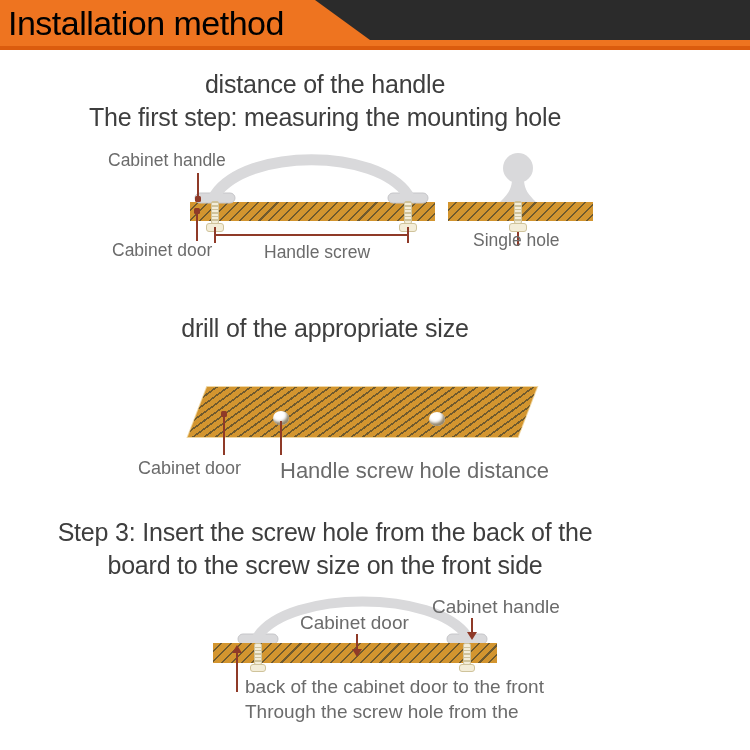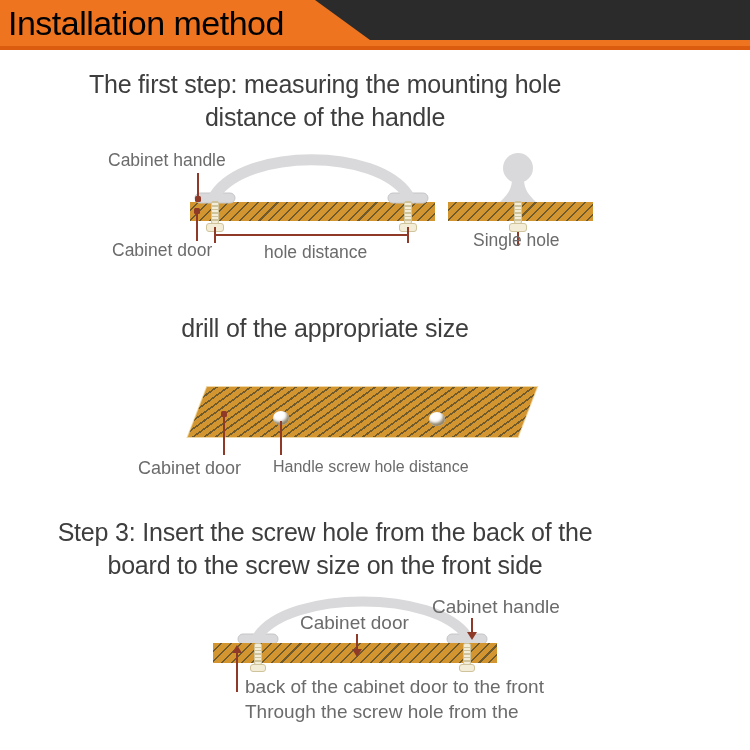--- a/index.html
+++ b/index.html
@@ -48,22 +48,22 @@
 
 <div id="page">
 
   <div class="header">
     <div class="header-dark"></div>
     <div class="header-strip"></div>
     <div class="page-title">Installation method</div>
   </div>
 
   <div class="step-heading" style="top:68px;">
+    <div>distance of the handle</div>
     <div>The first step: measuring the mounting hole</div>
-    <div>distance of the handle</div>
   </div>
 
   <div class="diagram" style="top:140px;height:165px;">
 
     <div class="board" style="left:190px;top:62px;width:245px;height:19px;"></div>
     <div class="board" style="left:448px;top:62px;width:145px;height:19px;"></div>
 
     <svg style="left:185px;top:6px;" width="250" height="58" viewBox="0 0 250 58">
       <rect x="10" y="47" width="40" height="10" rx="5" fill="var(--handle)" stroke="var(--handle-edge)" stroke-width="1"></rect>
       <rect x="203" y="47" width="40" height="10" rx="5" fill="var(--handle)" stroke="var(--handle-edge)" stroke-width="1"></rect>
@@ -87,42 +87,42 @@
     <div class="dot" style="left:195px;top:56px;width:6px;height:6px;"></div>
 
     <div class="dot" style="left:194px;top:68px;width:6px;height:6px;"></div>
     <div class="line" style="left:196px;top:74px;width:2px;height:27px;"></div>
     <div class="lbl" style="left:112px;top:100px;">Cabinet door</div>
 
     <div class="line" style="left:214px;top:87px;width:2px;height:16px;"></div>
     <div class="line" style="left:407px;top:87px;width:2px;height:16px;"></div>
     <div class="line" style="left:215px;top:94px;width:193px;height:2px;"></div>
     <div class="lbl" style="left:264px;top:99px;line-height:26px;">
-      <div>hole distance</div>
+      <div>Handle screw</div>
     </div>
 
     <div class="line" style="left:517px;top:92px;width:2px;height:14px;"></div>
     <div class="lbl" style="left:473px;top:90px;">Single hole</div>
   </div>
 
   <div class="step-heading" style="top:312px;">
     <div>drill of the appropriate size</div>
   </div>
 
   <div class="diagram" style="top:383px;height:100px;">
     <div class="drilled-board"></div>
     <div class="hole" style="left:273px;top:28px;width:16px;height:14px;"></div>
     <div class="hole" style="left:429px;top:29px;width:16px;height:14px;"></div>
 
     <div class="dot" style="left:221px;top:28px;width:6px;height:6px;"></div>
     <div class="line" style="left:223px;top:34px;width:2px;height:38px;"></div>
     <div class="line" style="left:280px;top:38px;width:2px;height:34px;"></div>
 
     <div class="lbl" style="left:138px;top:75px;font-size:18px;">Cabinet door</div>
-    <div class="lbl" style="left:273px;top:75px;font-size:16px;">Handle screw hole distance</div>
+    <div class="lbl" style="left:280px;top:75px;font-size:22px;">Handle screw hole distance</div>
   </div>
 
   <div class="step-heading" style="top:516px;">
     <div>Step 3: Insert the screw hole from the back of the</div>
     <div>board to the screw size on the front side</div>
   </div>
 
   <div class="diagram" style="top:590px;height:160px;">
 
     <svg style="left:228px;top:4px;" width="270" height="52" viewBox="0 0 270 52">

